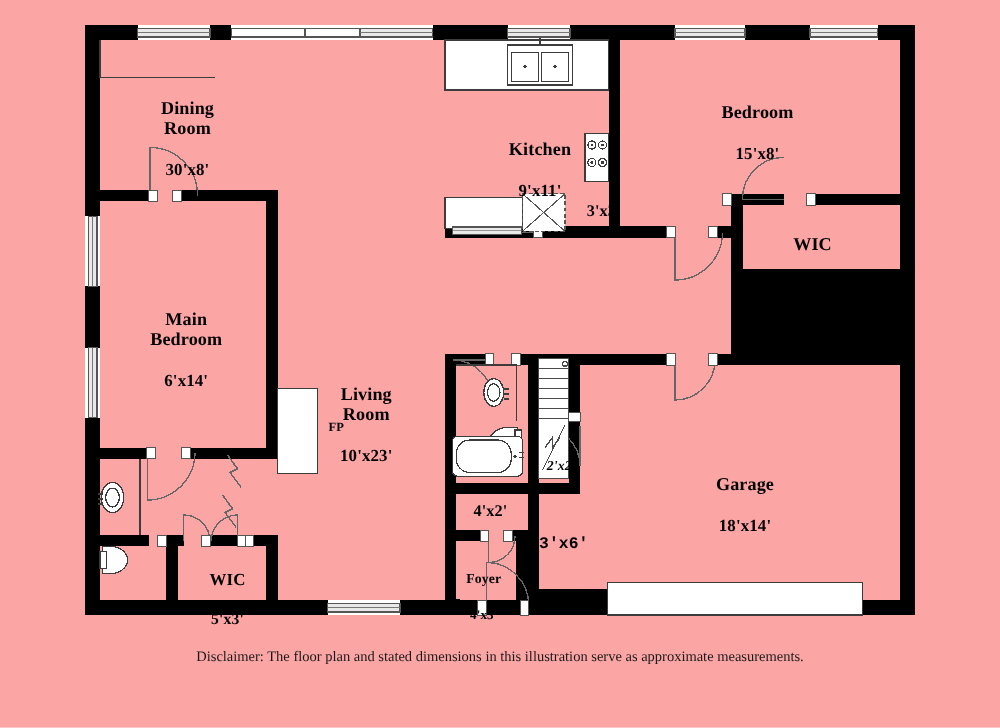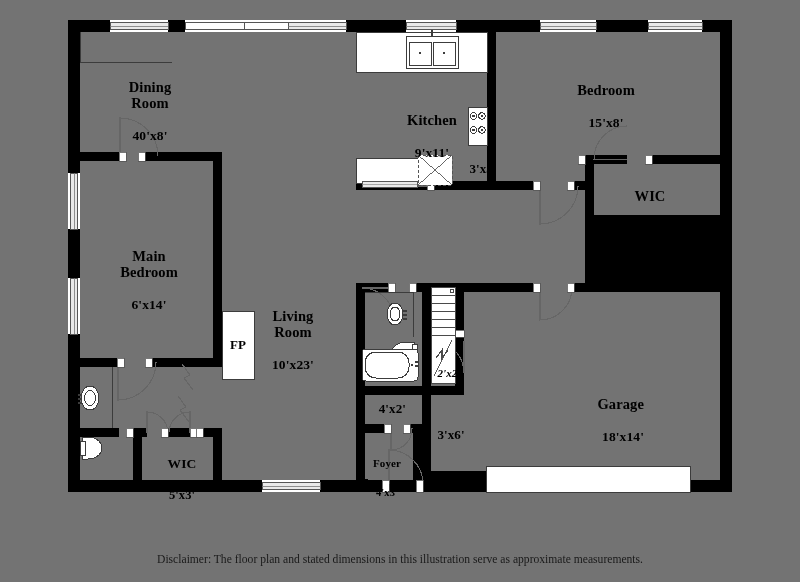--- a/index.html
+++ b/index.html
@@ -11,21 +11,21 @@
     width: 800px;
     height: 582px;
     font-family: "Liberation Serif", serif;
     color: #000000;
     overflow: hidden;
   }
   #plan-root {
     position: relative;
     width: 800px;
     height: 582px;
-    background: #737373;
+    background: #fca5a5;
   }
   #plan-svg {
     position: absolute;
     left: 0;
     top: 0;
   }
   .lbl {
     position: absolute;
     text-align: center;
     font-family: "Liberation Serif", serif;
@@ -38,32 +38,31 @@
   .lbl-name { display: block; }
   .lbl-dim  { display: block; }
   .sz-lg .lbl-name { font-size: 14.5px; }
   .sz-lg .lbl-dim  { font-size: 13.5px; }
   .sz-md .lbl-name { font-size: 13.5px; }
   .sz-md .lbl-dim  { font-size: 12.5px; }
   .sz-sm .lbl-name { font-size: 11px; }
   .sz-sm .lbl-dim  { font-size: 10.5px; }
   .sz-dim-only { font-size: 13px; font-weight: bold; }
   .sz-dim-sm { font-size: 11px; font-weight: bold; }
-  .sz-fp { font-size: 13px; font-weight: bold; }
+  .sz-fp { font-size: 10px; font-weight: bold; margin-left: 31px; }
   #disclaimer {
     position: absolute;
     left: 0;
     top: 518px;
     width: 800px;
     text-align: center;
     font-family: "Liberation Serif", serif;
     font-size: 11.6px;
     line-height: 1.38;
     color: #1a1a1a;
-    margin-top: 34px;
   }
   #disclaimer span { display: block; }
 </style>
 </head>
 <body>
 
 <div id="plan-root">
 
   <svg id="plan-svg" width="800" height="582" viewBox="0 0 800 582" shape-rendering="crispEdges">
 
@@ -345,21 +344,21 @@
       <rect x="486" y="466" width="204" height="26"></rect>
     </g>
 
     <rect x="362" y="479" width="6" height="4" fill="#000000"></rect>
 
   </svg>
 
   <div class="lbl sz-lg" style="left:110px; top:63px; width:80px;">
     <span class="lbl-name">Dining
 Room</span>
-    <span class="lbl-dim">40'x8'</span>
+    <span class="lbl-dim">30'x8'</span>
   </div>
 
   <div class="lbl sz-lg" style="left:385px; top:96px; width:94px;">
     <span class="lbl-name">Kitchen</span>
     <span class="lbl-dim">9'x11'</span>
   </div>
 
   <div class="lbl sz-lg" style="left:556px; top:66px; width:100px;">
     <span class="lbl-name">Bedroom</span>
     <span class="lbl-dim">15'x8'</span>
@@ -375,42 +374,42 @@
     <span class="lbl-name">Living
 Room</span>
     <span class="lbl-dim">10'x23'</span>
   </div>
 
   <div class="lbl sz-lg" style="left:614px; top:172px; width:72px;">
     <span class="lbl-name">WIC</span>
     <span class="lbl-dim">9'x4'</span>
   </div>
 
-  <div class="lbl sz-lg" style="left:548px; top:380px; width:96px;text-align:right;">
+  <div class="lbl sz-lg" style="left:548px; top:364px; width:96px;">
     <span class="lbl-name">Garage</span>
     <span class="lbl-dim">18'x14'</span>
   </div>
 
   <div class="lbl sz-md" style="left:152px; top:440px; width:60px;">
     <span class="lbl-name">WIC</span>
     <span class="lbl-dim">5'x3'</span>
   </div>
 
   <div class="lbl sz-sm" style="left:363px; top:441px; width:48px;">
     <span class="lbl-name">Foyer</span>
     <span class="lbl-dim">4'x3'</span>
   </div>
 
   <div class="lbl sz-dim-only" style="left:460px; top:162px; width:46px;">3'x3'</div>
 
   <div class="lbl sz-dim-sm" style="left:429px; top:368px; width:40px;font-style:italic;">2'x2'</div>
 
   <div class="lbl sz-dim-only" style="left:360px; top:402px; width:46px;text-align:right;">4'x2'</div>
 
-  <div class="lbl sz-dim-only" style="left:428px; top:428px; width:46px;">3'x6'</div>
+  <div class="lbl sz-dim-only" style="left:428px; top:428px; width:46px;font-family:Liberation Mono, monospace;">3'x6'</div>
 
   <div class="lbl sz-fp" style="left:222px; top:338px; width:32px;">FP</div>
 
   <div id="disclaimer">
     <span>Disclaimer: The floor plan and stated dimensions in this illustration serve as approximate measurements.</span>
   </div>
 
 </div>
 
 </body></html>

